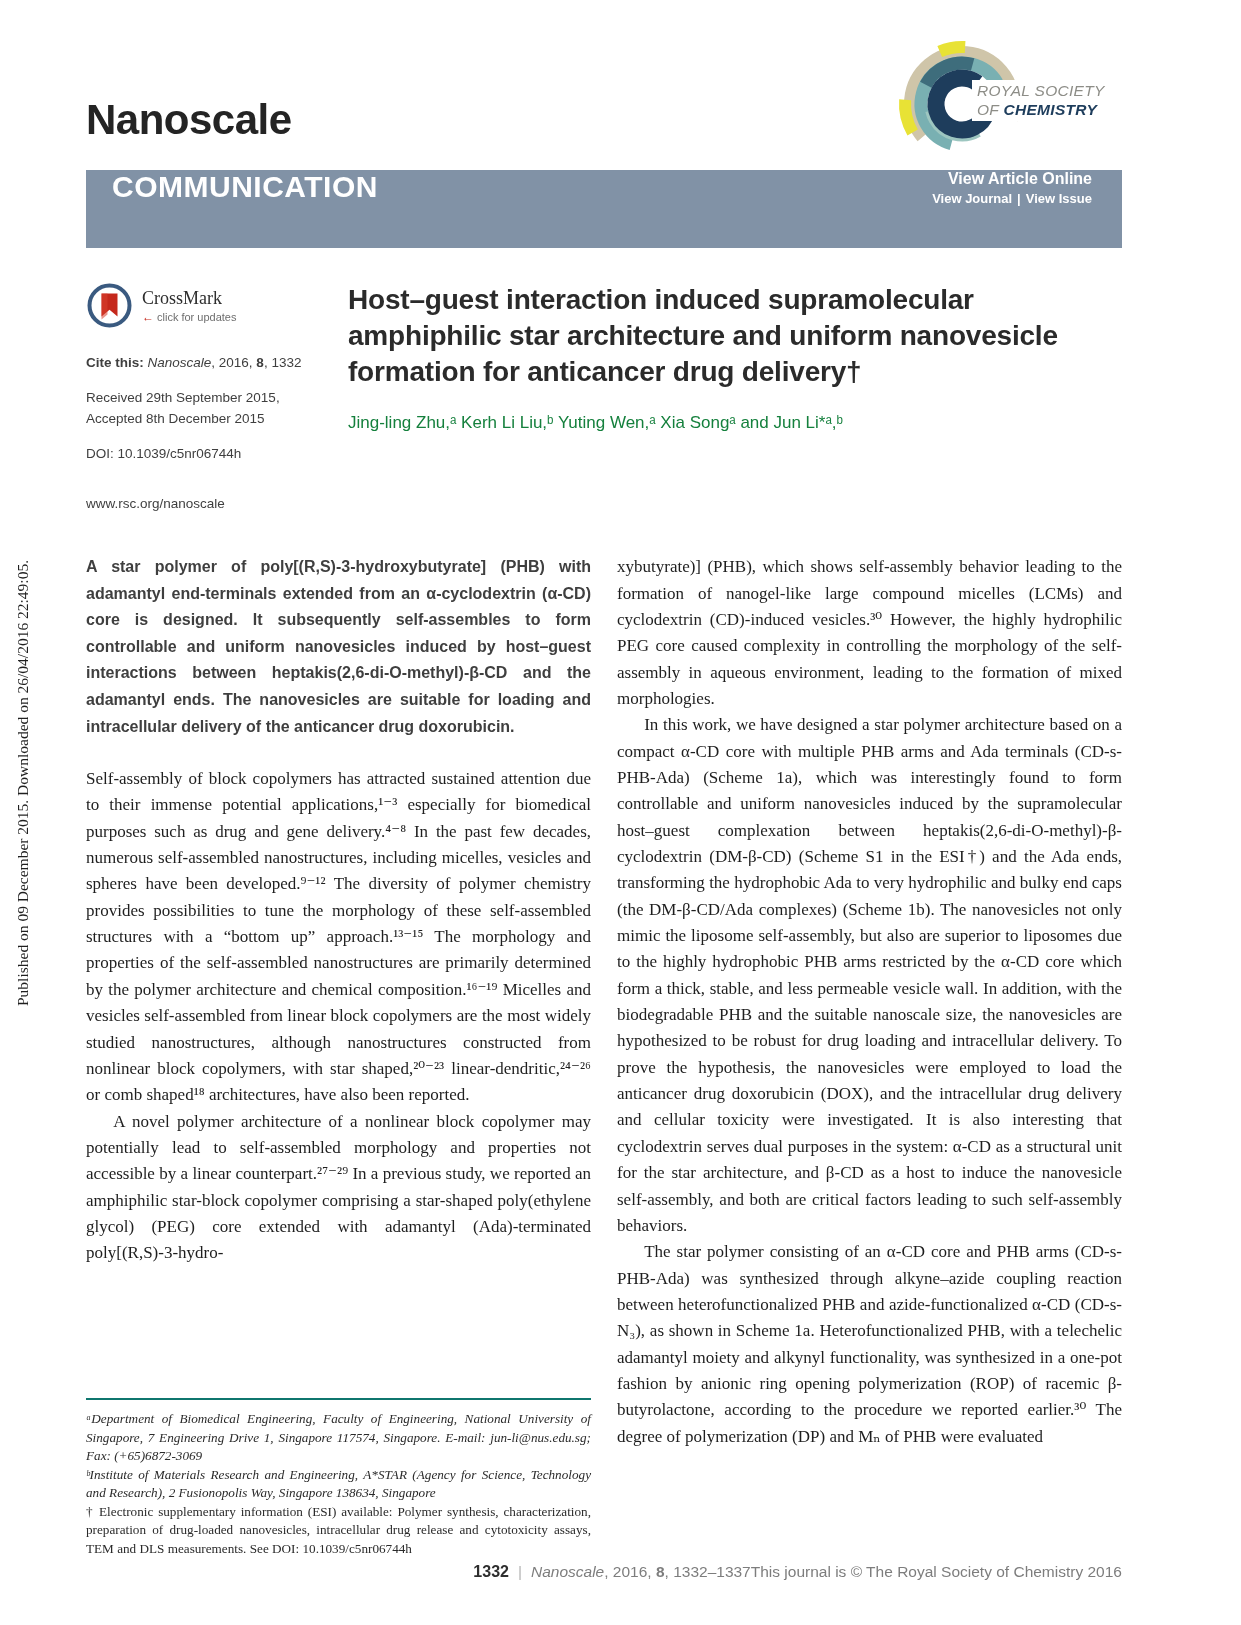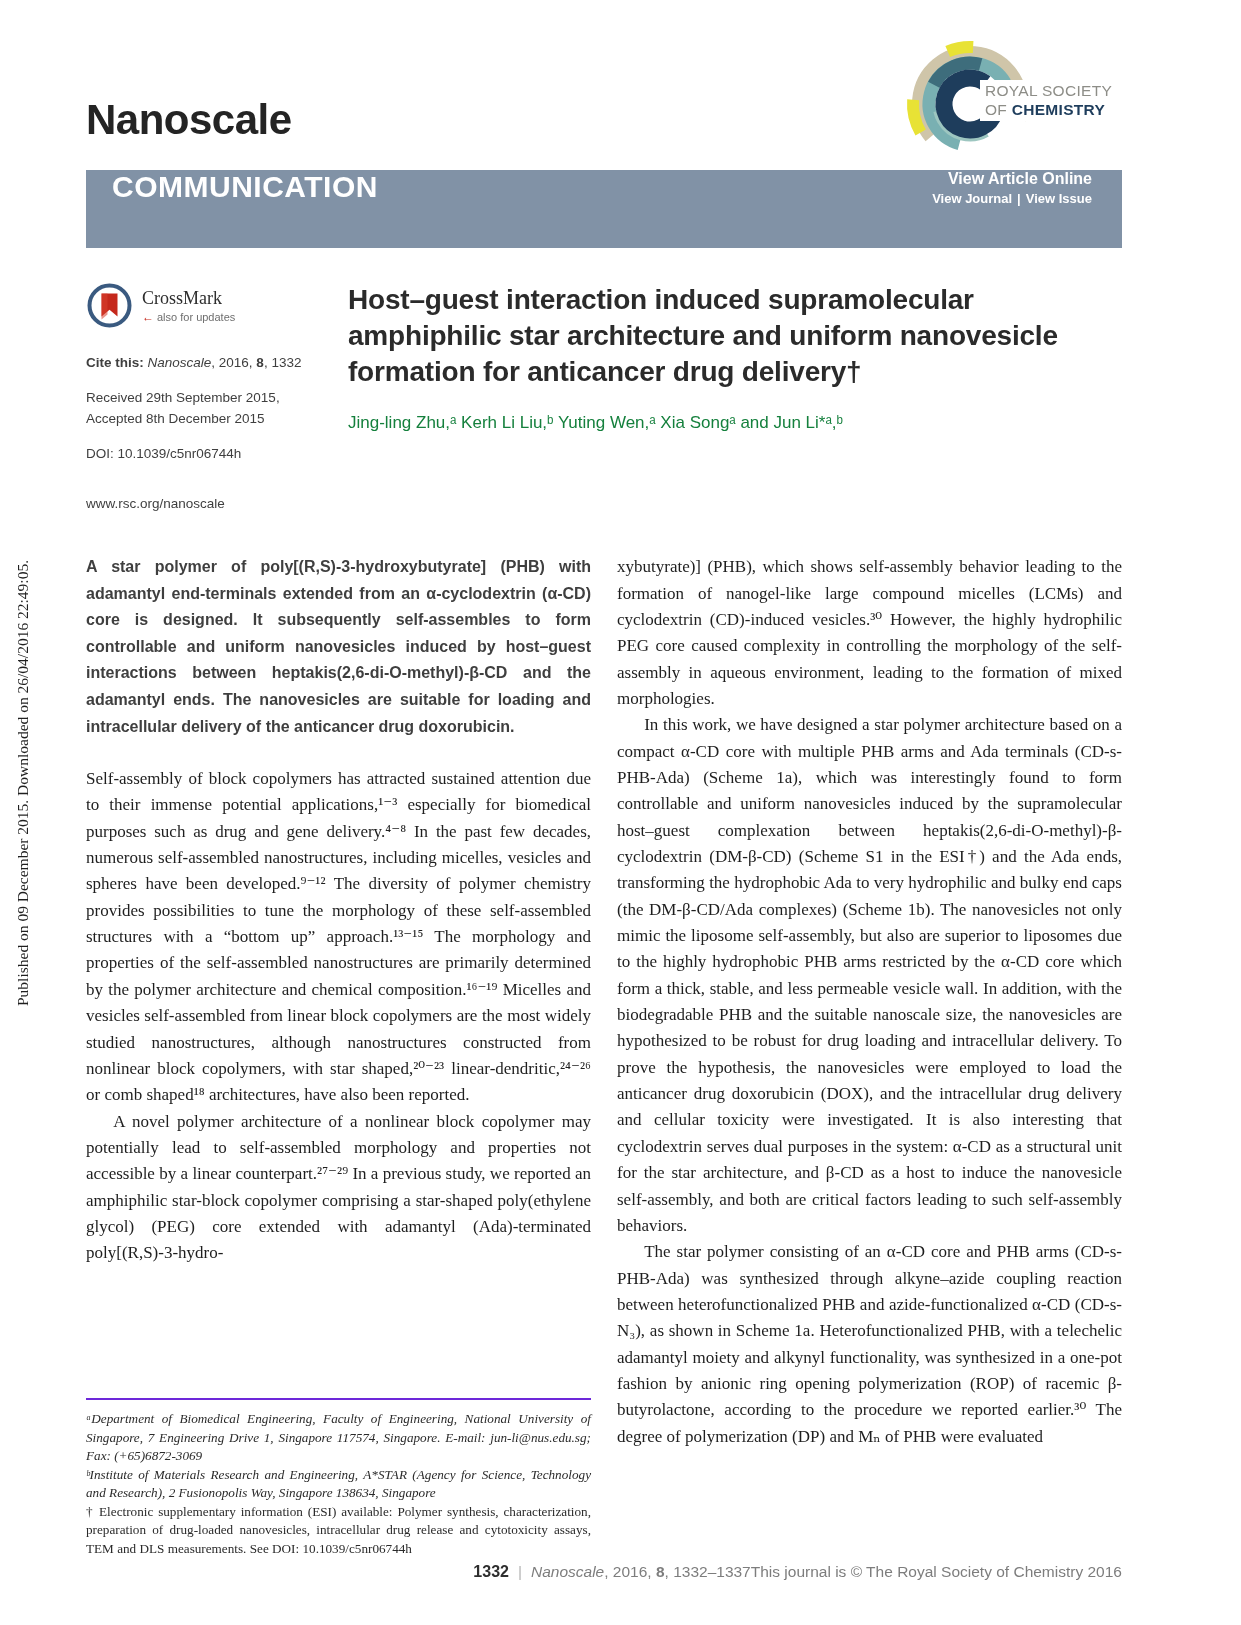--- a/index.html
+++ b/index.html
@@ -5,21 +5,21 @@
   html,body{margin:0;padding:0;background:#ffffff;}
   .page{position:relative;width:1241px;height:1625px;background:#fff;overflow:hidden;
         font-family:"Liberation Sans","DejaVu Sans",sans-serif;}
   .sidebar-note{position:absolute;left:14px;top:1006px;transform:rotate(-90deg);
         transform-origin:0 0;white-space:nowrap;
         font-family:"Liberation Serif","DejaVu Serif",serif;font-size:15.5px;color:#1f1f1f;}
   .content{position:relative;margin-left:86px;width:1036px;padding-top:96px;}
 
   
   .journal-title{margin:0;font-size:42px;font-weight:700;color:#242424;letter-spacing:-0.5px;}
-  .rsc-logo{position:absolute;right:0;top:-62px;width:218px;height:140px;}
+  .rsc-logo{position:absolute;right:8px;top:-62px;width:218px;height:140px;font-style:italic;}
   .rsc-logo svg{position:absolute;left:0;top:0;}
   .rsc-logo-text{position:absolute;left:76px;top:46px;background:#fff;padding:2px 2px 2px 5px;
         font-size:15.5px;line-height:1.2;letter-spacing:0.3px;color:#8d8d87;}
   .rsc-logo-text .navy{color:#1e3d5c;font-weight:700;}
 
   
   .banner{margin-top:26px;height:78px;background:#8192a6;display:flex;
         justify-content:space-between;padding:0 30px 0 26px;box-sizing:border-box;}
   .banner-type{color:#fff;font-size:30px;font-weight:700;letter-spacing:0.5px;}
   .banner-links{text-align:right;color:#fff;}
@@ -45,21 +45,21 @@
 
   
   .body-grid{display:grid;grid-template-columns:505px 505px;column-gap:26px;margin-top:40px;
         height:1004px;overflow:hidden;}
   .col-left{display:flex;flex-direction:column;}
   .abstract{margin:0 0 26px;font-weight:700;font-size:16px;line-height:1.66;color:#3f3f3f;
         text-align:justify;}
   .serif-p{font-family:"Liberation Serif","DejaVu Serif",serif;font-size:17px;line-height:1.55;
         color:#1e1e1e;text-align:justify;margin:0;}
   .indent{text-indent:1.6em;}
-  .footnotes{margin-top:auto;border-top:2px solid #6d28d9;padding-top:10px;}
+  .footnotes{margin-top:auto;border-top:2px solid #0f766e;padding-top:10px;}
   .fn{font-family:"Liberation Serif","DejaVu Serif",serif;font-size:13.2px;line-height:1.4;
         color:#2a2a2a;margin:0;text-align:justify;}
   .fn.italic{font-style:italic;}
 
   
   .footer{position:absolute;left:86px;bottom:44px;width:1036px;display:flex;
         justify-content:flex-end;font-size:15.5px;color:#7d7d7d;}
   .footer .pageno{color:#2e2e2e;font-size:16px;}
   .footer .sep{color:#b5b5b5;margin:0 9px;}
 </style>
@@ -106,21 +106,21 @@
     <div class="article-header">
       <div class="meta-col">
         <div class="crossmark">
           <svg width="47" height="47" viewBox="0 0 47 47">
             <circle cx="23.5" cy="23.5" r="20" fill="#ffffff" stroke="#3a5a80" stroke-width="4"></circle>
             <path d="M15.5 11.5 h16 v23 l-8 -6.7 -8 6.7 z" fill="#c5281c"></path>
             <path d="M15.5 11.5 h6 v21 l-6 5 z" fill="#d8402f" opacity="0.55"></path>
           </svg>
           <div>
             <div class="cm-name">CrossMark</div>
-            <div class="cm-tag"><span class="cm-arrow">←</span><span>also for updates</span></div>
+            <div class="cm-tag"><span class="cm-arrow">←</span><span>click for updates</span></div>
           </div>
         </div>
         <p class="meta-line cite"><b>Cite this: </b><i>Nanoscale</i><span>, 2016, </span><b>8</b><span>, 1332</span></p>
         <p class="meta-line">Received 29th September 2015,</p>
         <p class="meta-line">Accepted 8th December 2015</p>
         <p class="meta-line doi">DOI: 10.1039/c5nr06744h</p>
         <p class="meta-line site">www.rsc.org/nanoscale</p>
       </div>
       <div class="title-col">
         <h2 class="article-title">Host–guest interaction induced supramolecular amphiphilic star architecture and uniform nanovesicle formation for anticancer drug delivery†</h2>

